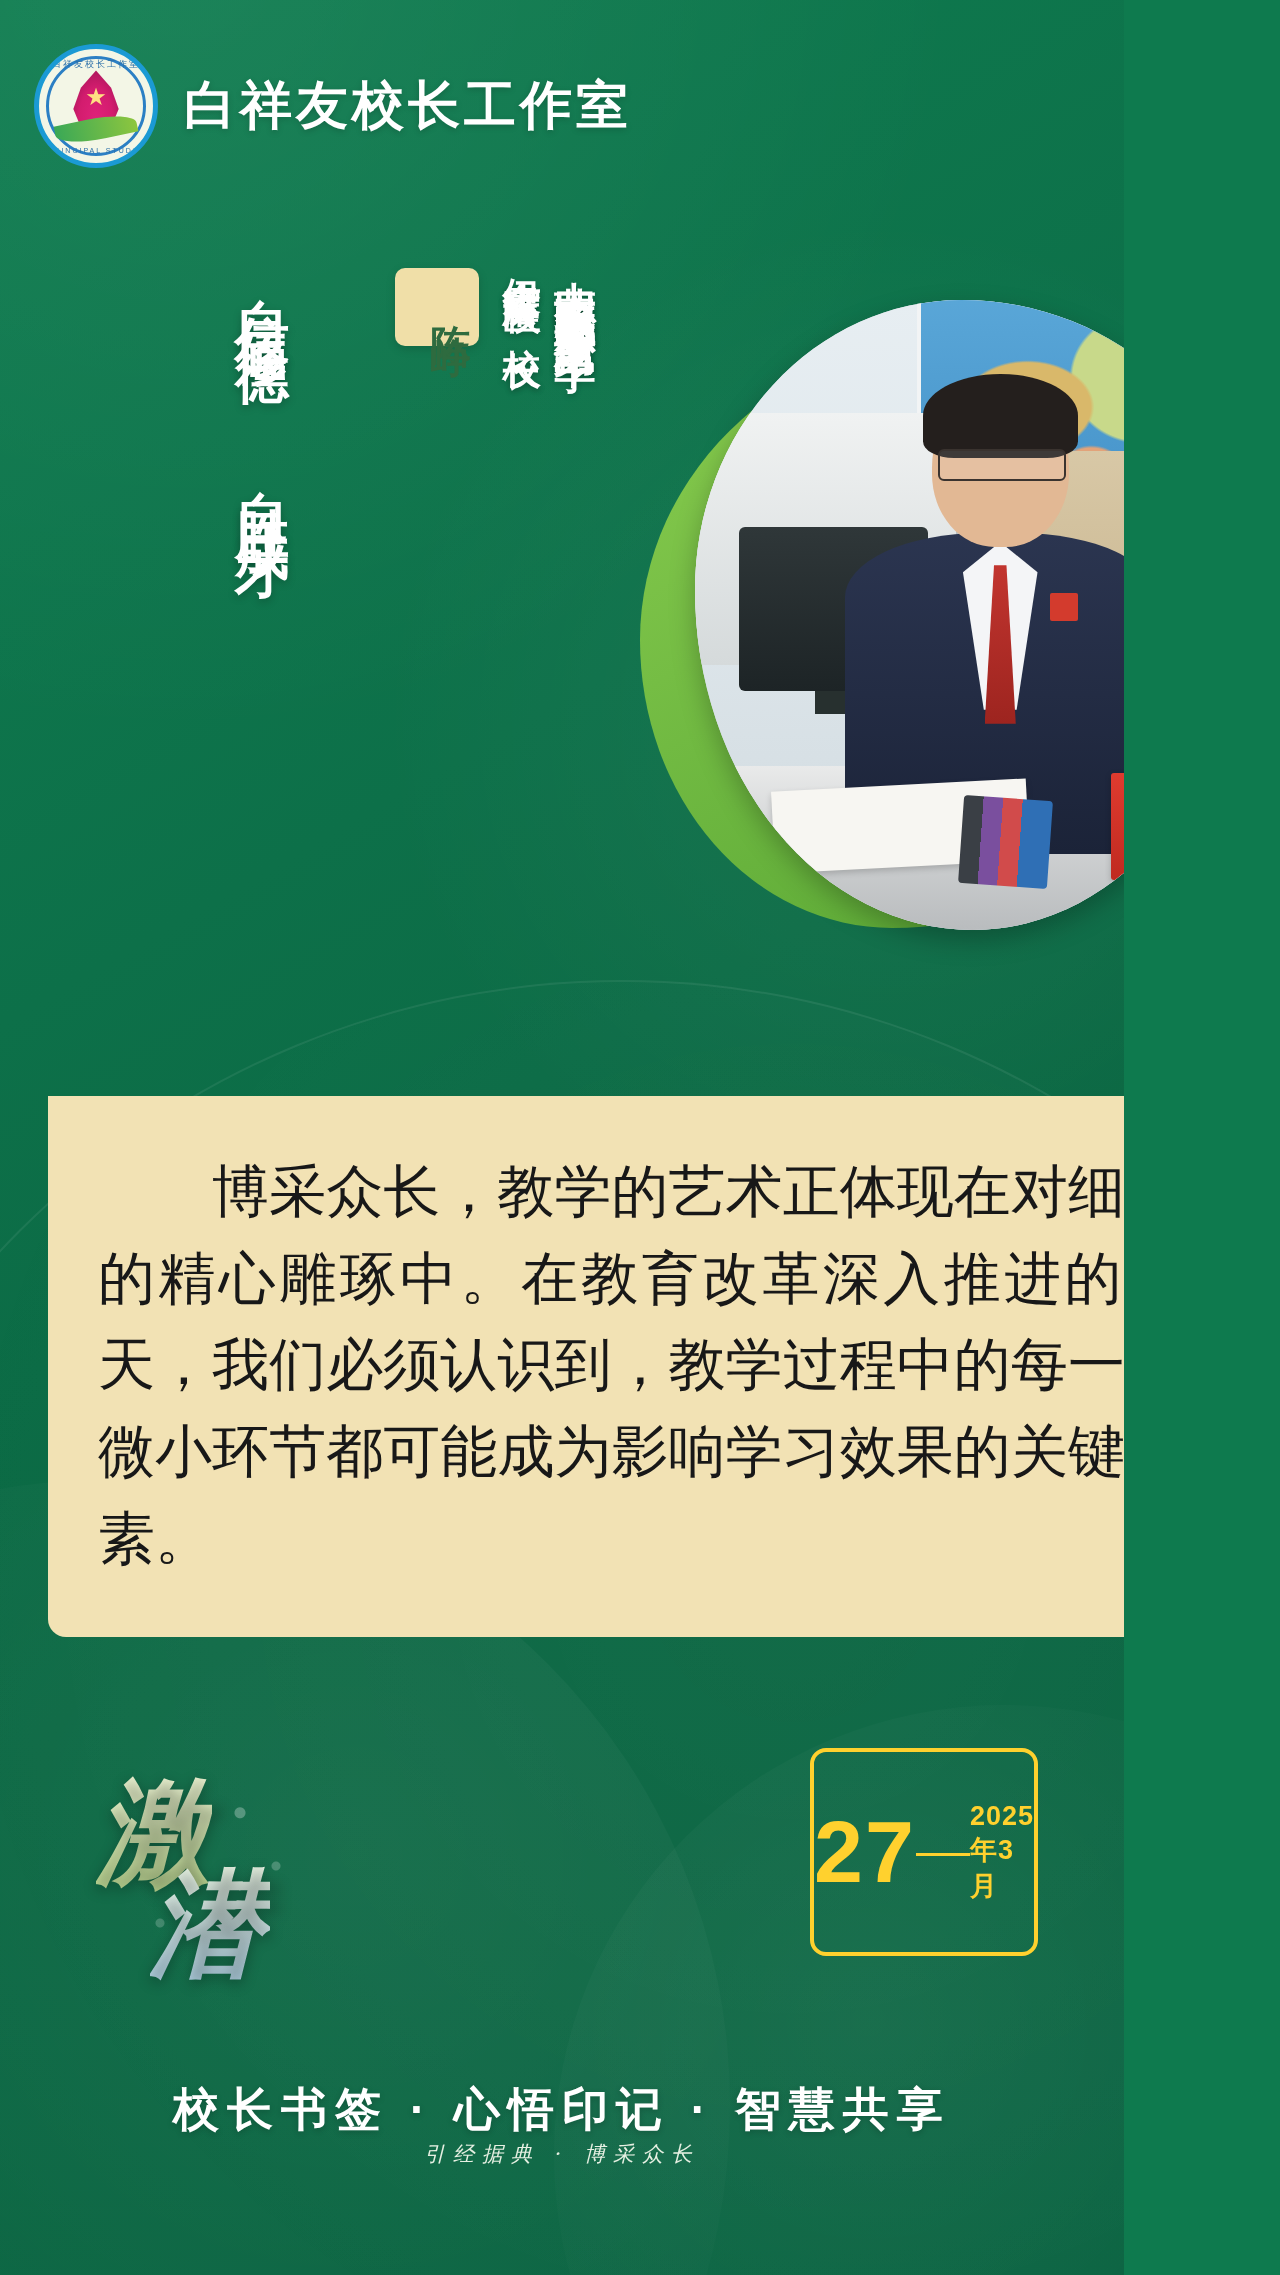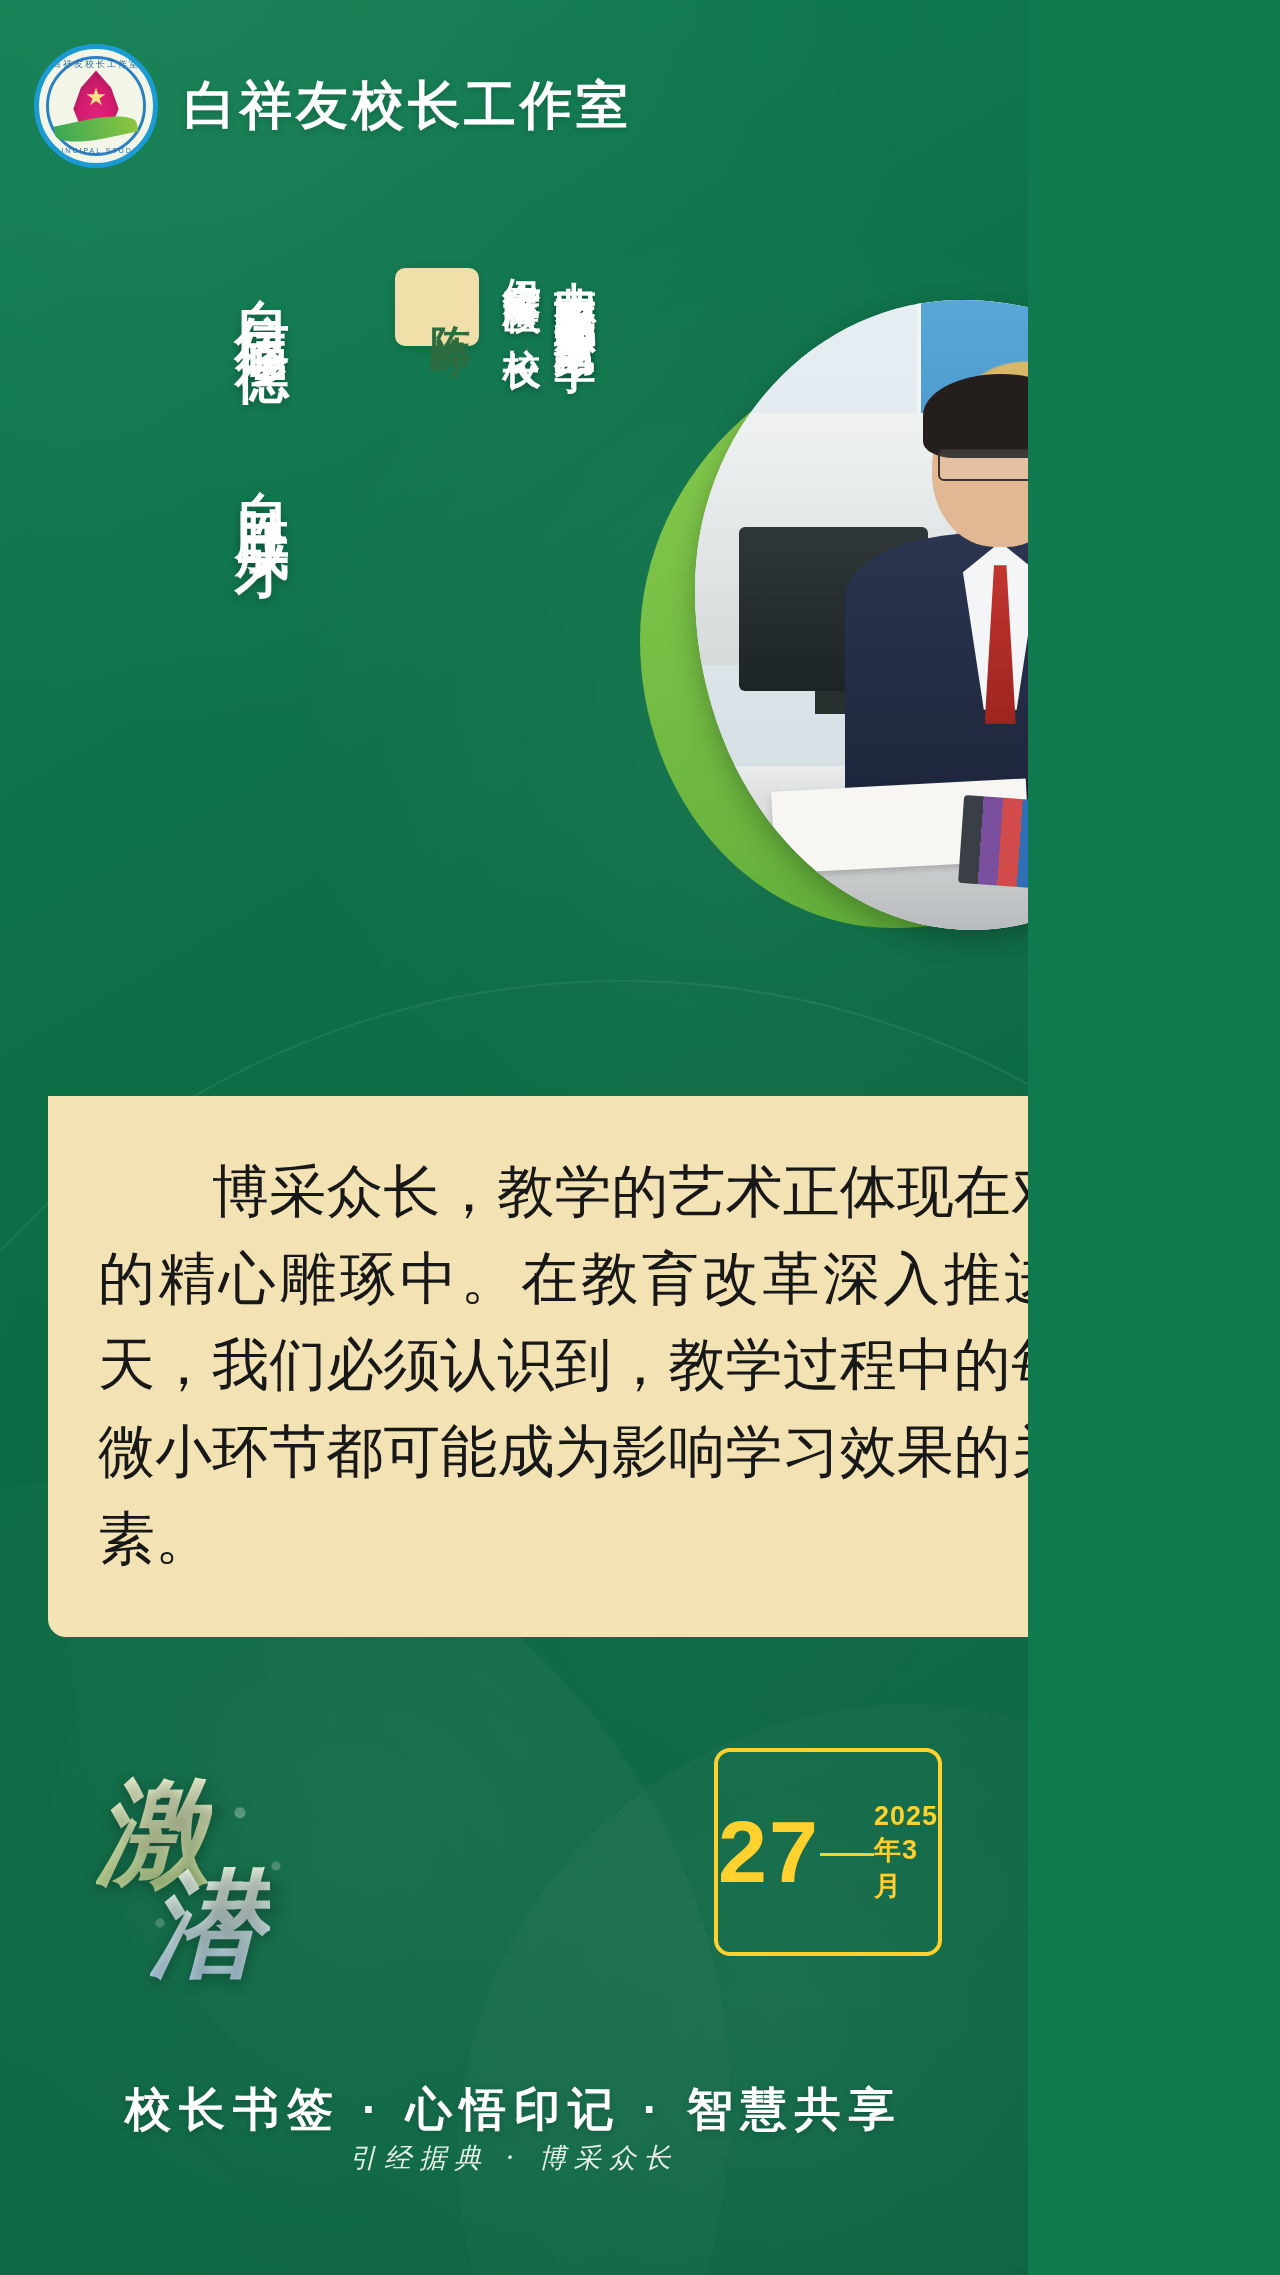--- a/index.html
+++ b/index.html
@@ -5,21 +5,21 @@
   html, body {
     margin: 0;
     padding: 0;
     background: #0e7a4e;
   }
   body {
     font-family: "Liberation Sans", "DejaVu Sans", sans-serif;
   }
   .poster {
     position: relative;
-    width: 1028px;
+    width: 1124px;
     height: 2275px;
     overflow: hidden;
     background: linear-gradient(150deg, #0f7d50 0%, #0d7049 35%, #0b6843 60%, #0a6341 100%);
   }
   
   .bg-blob {
     position: absolute;
     border-radius: 50%;
     pointer-events: none;
   }
@@ -545,21 +545,21 @@
     z-index: 4;
     text-shadow: 0 2px 6px rgba(0,0,0,0.2);
     margin-top: 24px;
   }
   .footer-sub {
     position: absolute;
     left: 0; right: 0;
     top: 2140px;
     text-align: center;
     color: #e6f0e2;
-    font-size: 27px;
+    font-size: 21px;
     letter-spacing: 8px;
     font-family: "DejaVu Serif", "Liberation Serif", serif;
     font-style: italic;
     z-index: 4;
   }
 </style>
 </head>
 <body>
 
 <div class="poster">

